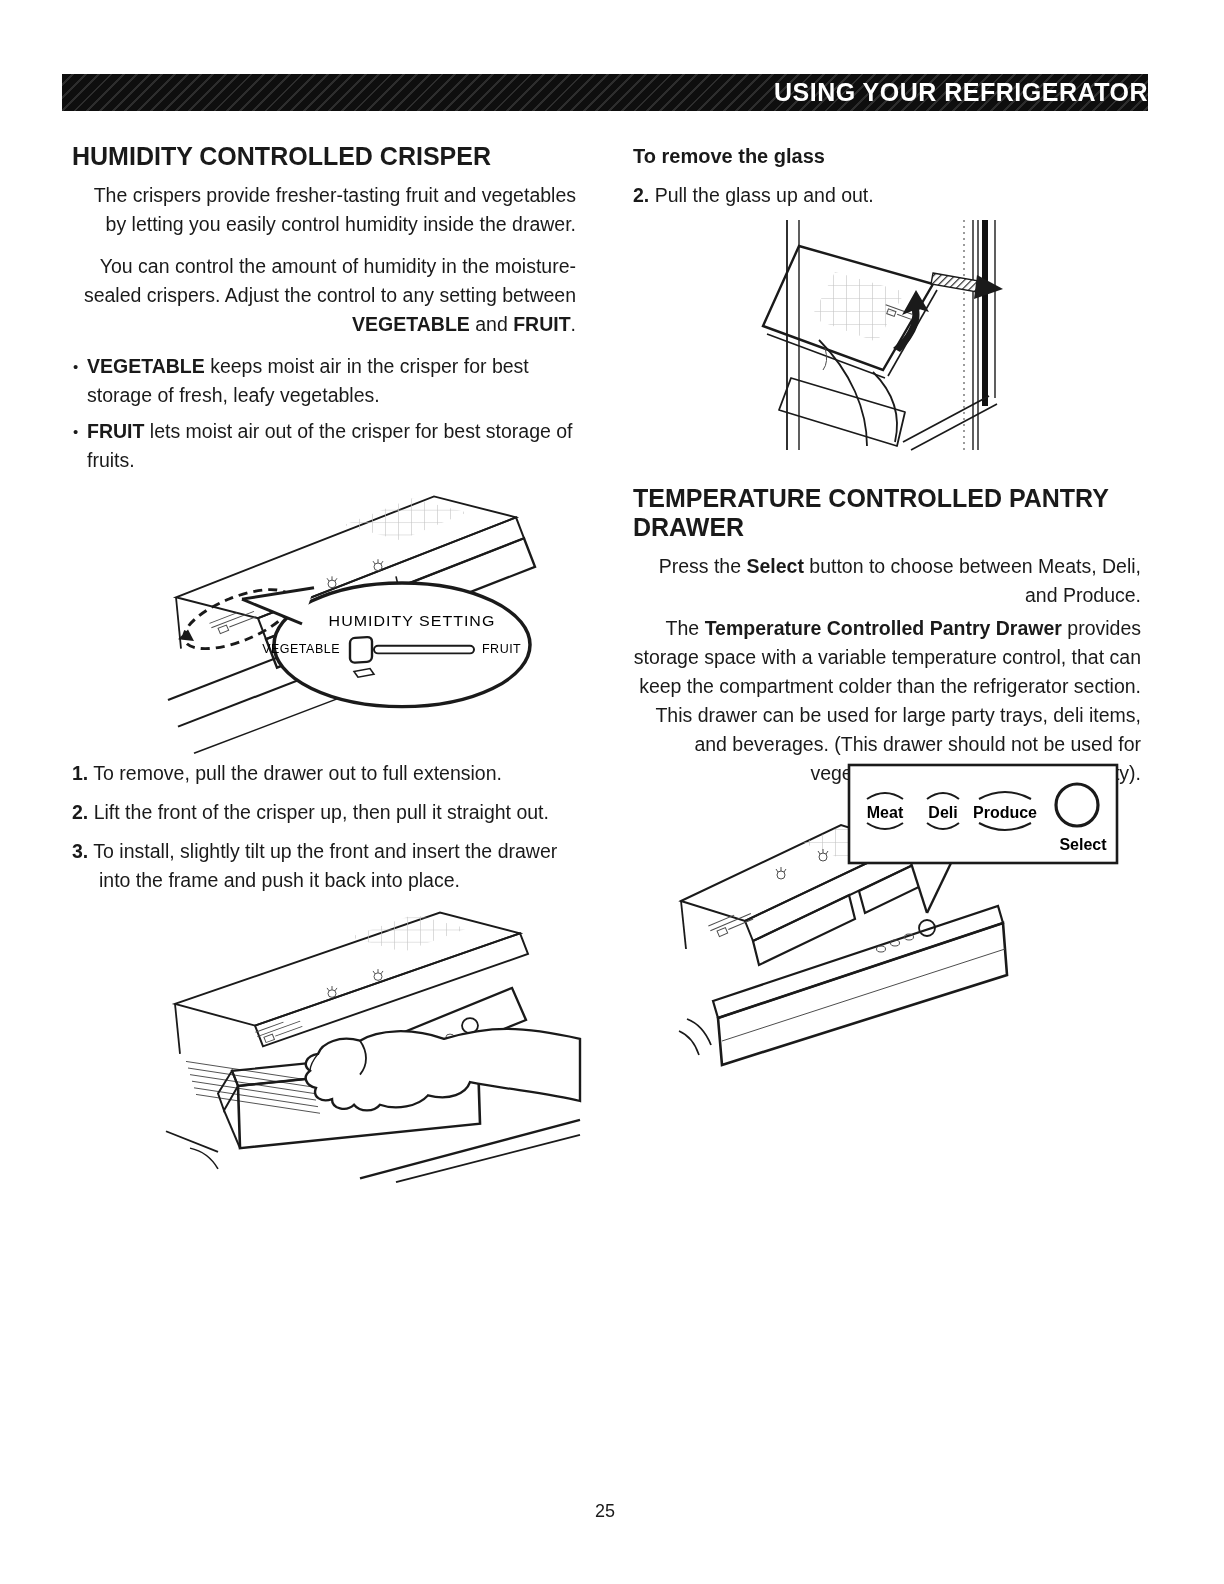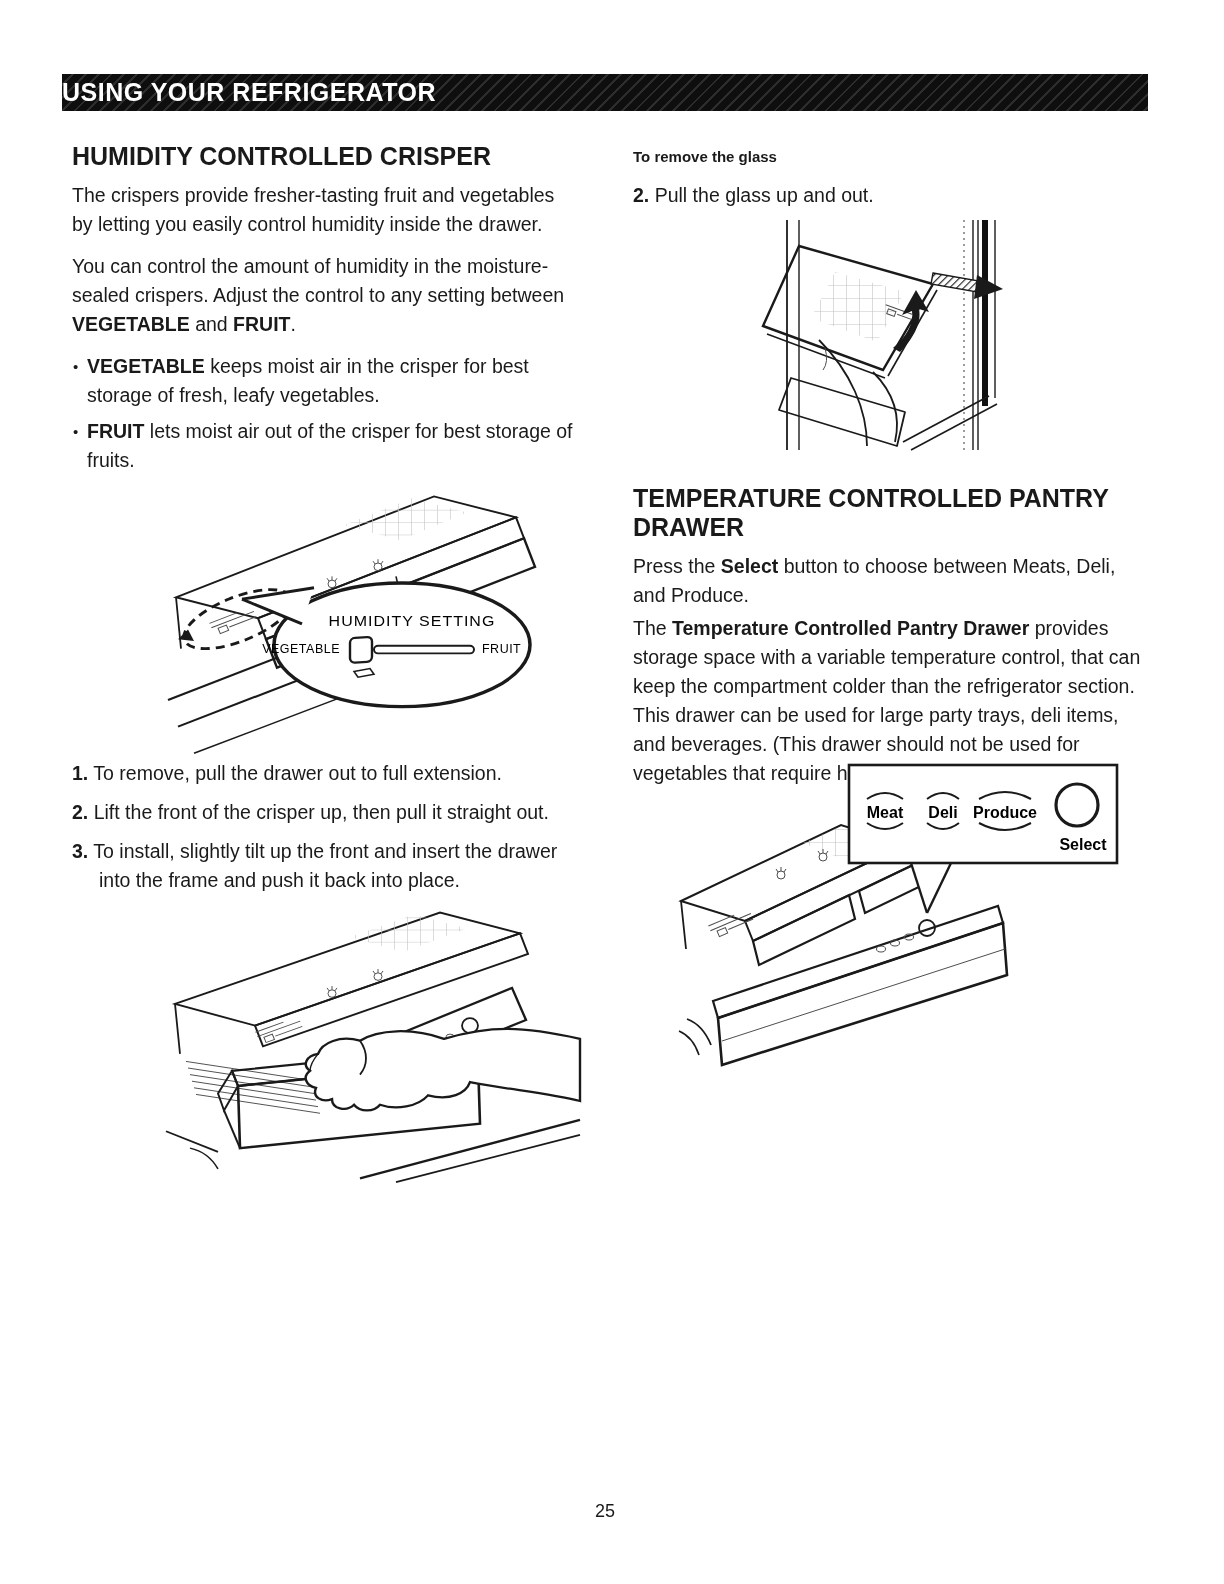--- a/index.html
+++ b/index.html
@@ -11,28 +11,28 @@
     color:#1a1a1a;
     overflow:hidden;
     margin:0 auto;
   }
   .banner{
     position:absolute;left:62px;top:74px;width:1086px;height:37px;
     background:#121212;
     background-image:repeating-linear-gradient(135deg,#0e0e0e 0px,#0e0e0e 7px,#2d2d2d 7px,#2d2d2d 9px);
     color:#ffffff;
     font-size:25px;font-weight:bold;letter-spacing:.5px;
-    text-align:left;line-height:37px;
+    text-align:right;line-height:37px;
   }
   .col{position:absolute;top:142px;font-size:19.5px;line-height:29px;}
   .col-left{left:72px;width:504px;}
   .col-right{left:633px;width:508px;}
   h2.sec{font-size:25px;line-height:29px;font-weight:bold;margin:0 0 10px 0;}
-  h3.sub{font-size:15px;line-height:29px;font-weight:bold;margin:0 0 10px 0;}
-  p.body{margin:0 0 13px 0;}
+  h3.sub{font-size:20px;line-height:29px;font-weight:bold;margin:0 0 10px 0;}
+  p.body{margin:0 0 13px 0;text-align:right;}
   .b{font-weight:bold;}
   .bullet{position:relative;padding-left:15px;margin:0 0 7px 0;}
   .bullet .dot{position:absolute;left:1px;top:0;font-size:15px;}
   .step{padding-left:27px;text-indent:-27px;margin:0 0 10px 0;}
   .step .num{font-weight:bold;}
   .fig{display:block;}
   .fig1{margin:10px 0 0 92px;}
   .fig2{margin:10px 0 34px 122px;}
   .fig3{margin:6px 0 0 88px;}
   .fig4{margin:-50px 0 0 20px;}

